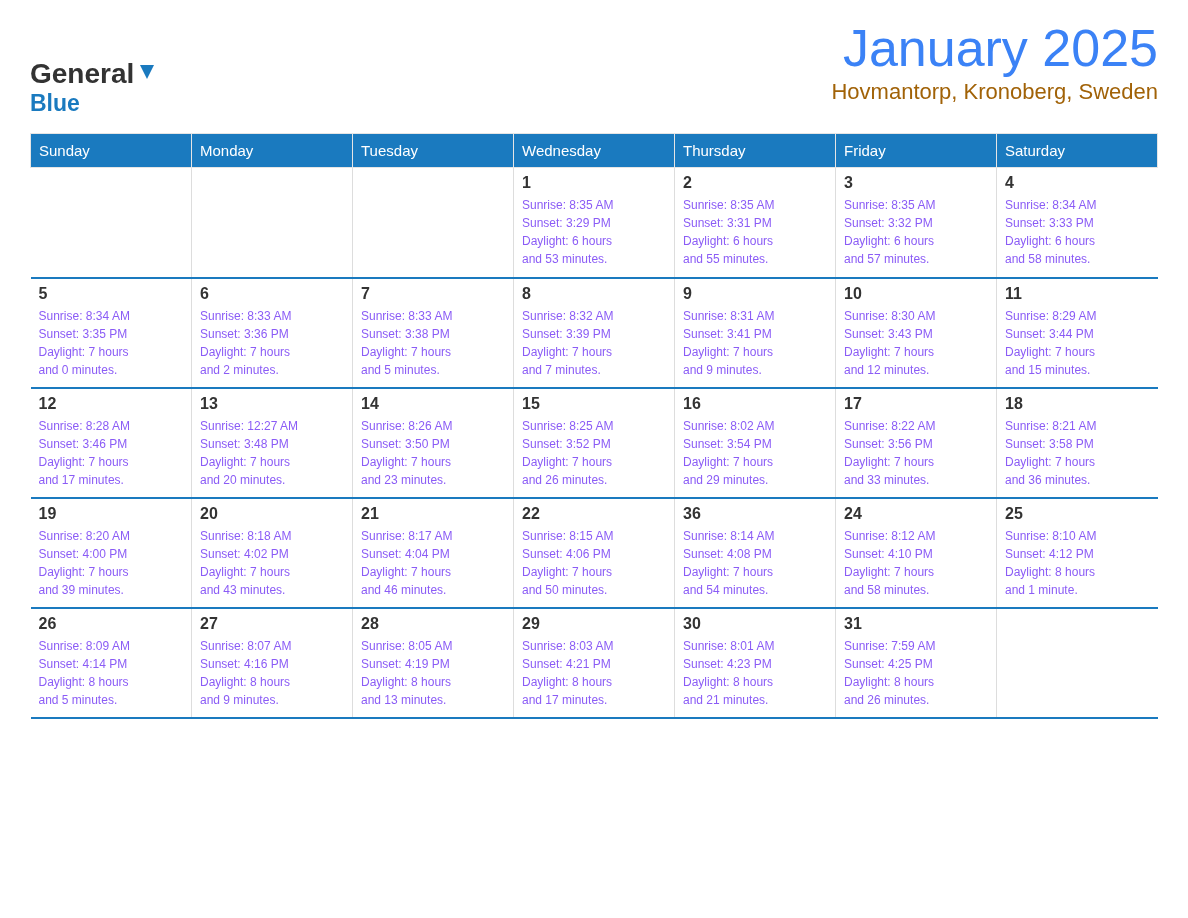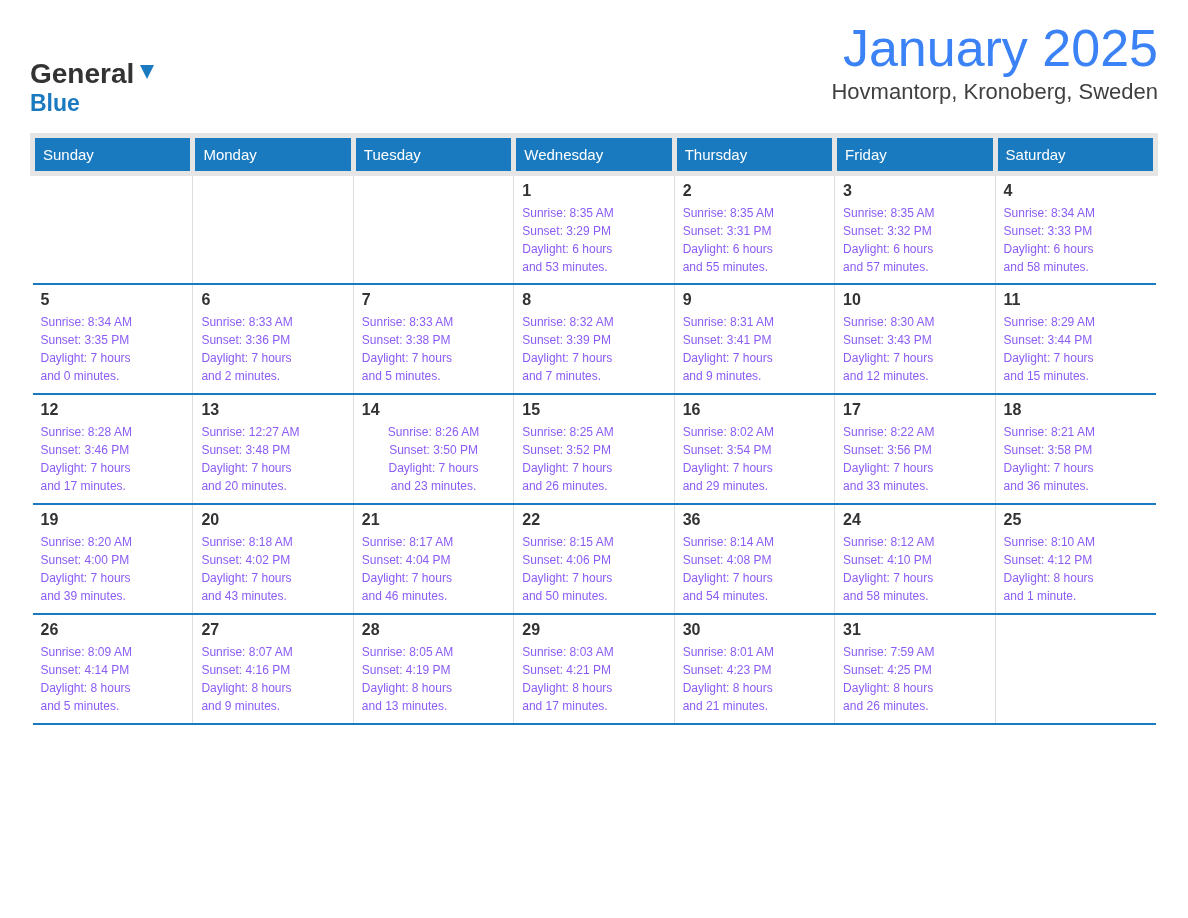--- a/index.html
+++ b/index.html
@@ -38,38 +38,38 @@
       text-align: right;
     }
     .month-title {
       font-size: 52px;
       font-weight: normal;
       color: #3b82f6;
       line-height: 1.1;
     }
     .location {
       font-size: 22px;
-      color: #404040;
+      color: #a16207;
       margin-top: 2px;
     }
     table {
       width: 100%;
       border-collapse: collapse;
       table-layout: fixed;
     }
     thead tr {
       background-color: #1a7abf;
     }
     thead th {
       color: white;
       padding: 8px 8px;
       font-size: 15px;
       font-weight: normal;
       text-align: left;
-      border: 5px solid #e5e5e5;
+      border: 1px solid #e5e5e5;
     }
     tbody tr {
       border-bottom: 2px solid #1a7abf;
     }
     tbody td {
       vertical-align: top;
       padding: 6px 8px;
       font-size: 12px;
       color: #333;
       border-right: 1px solid #ddd;
@@ -218,21 +218,21 @@
         </td>
         <td>
           <span class="day-num">13</span>
           <div class="day-info" style="white-space: pre-line;">Sunrise: 12:27 AM
 Sunset: 3:48 PM
 Daylight: 7 hours
 and 20 minutes.</div>
         </td>
         <td>
           <span class="day-num">14</span>
-          <div class="day-info" style="white-space: pre-line; text-align: center;">Sunrise: 8:26 AM
+          <div class="day-info" style="white-space: pre-line;">Sunrise: 8:26 AM
 Sunset: 3:50 PM
 Daylight: 7 hours
 and 23 minutes.</div>
         </td>
         <td>
           <span class="day-num">15</span>
           <div class="day-info" style="white-space: pre-line;">Sunrise: 8:25 AM
 Sunset: 3:52 PM
 Daylight: 7 hours
 and 26 minutes.</div>

